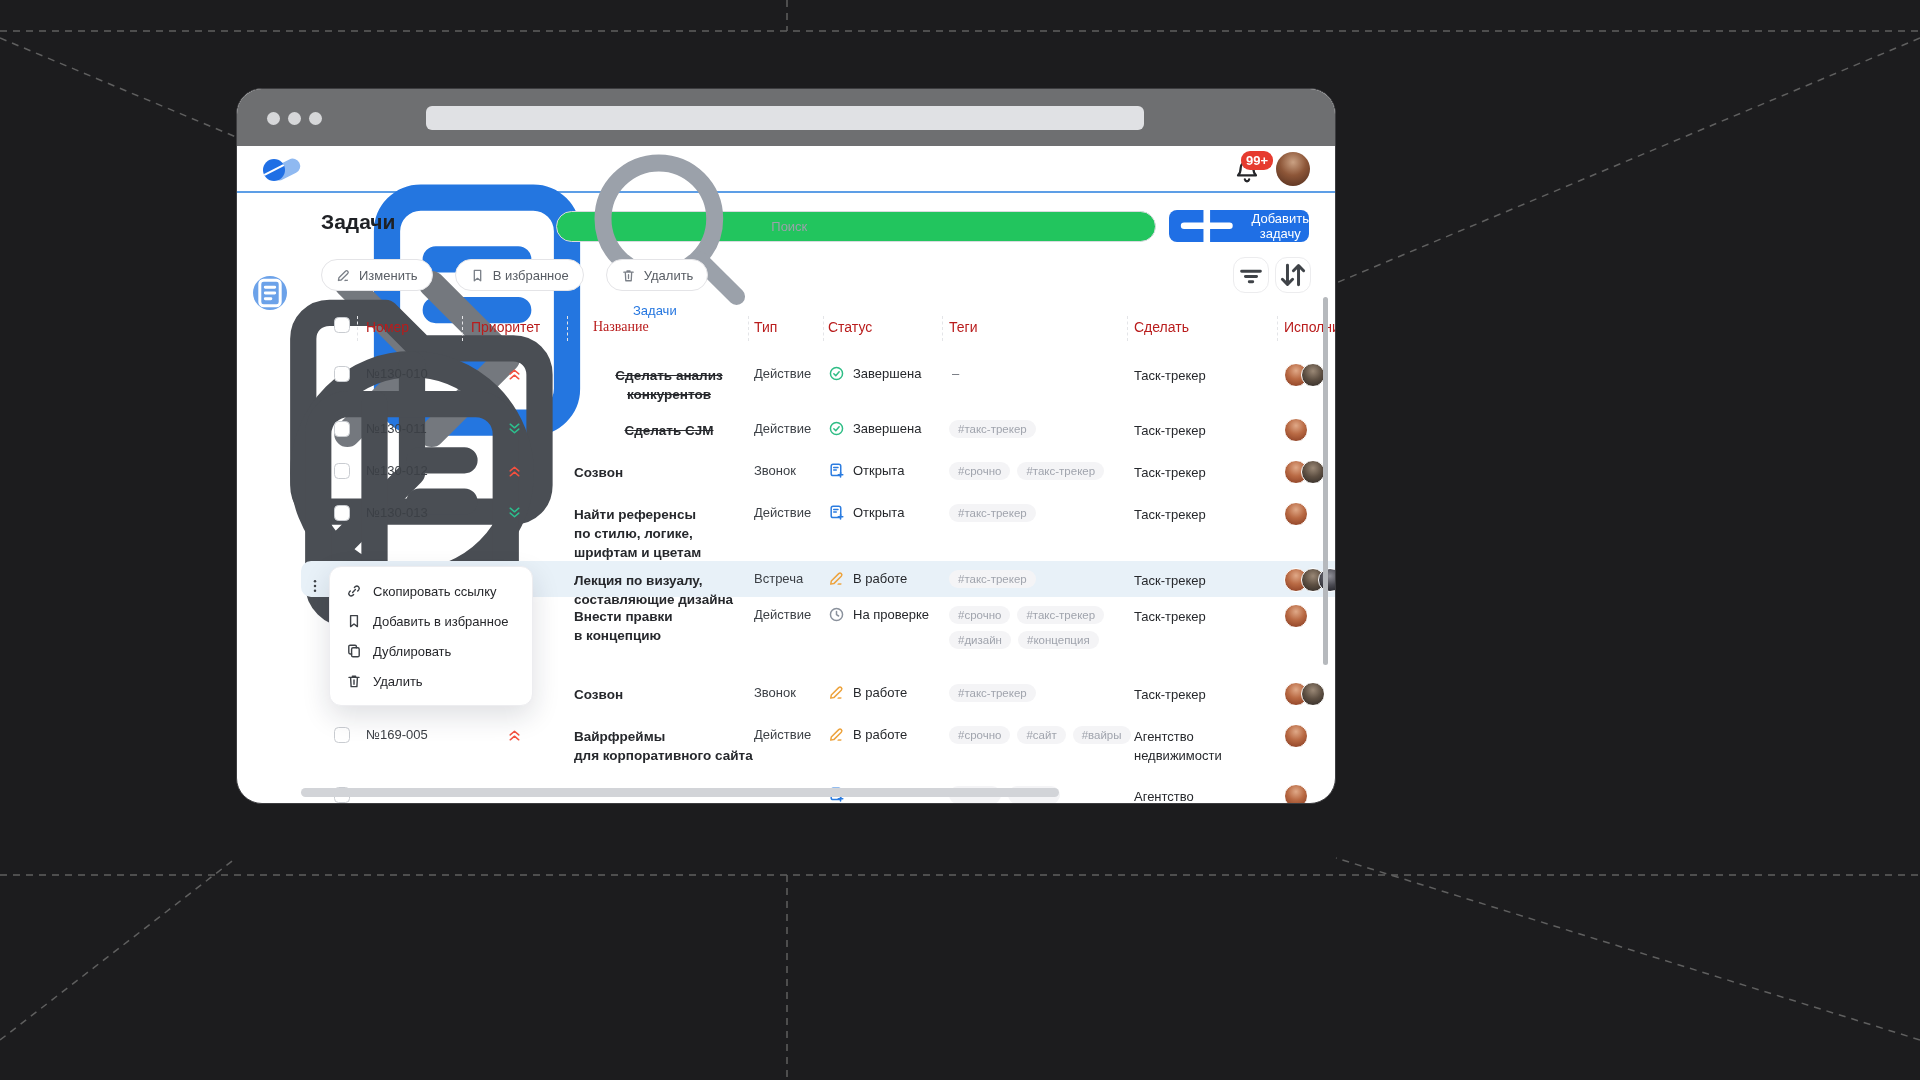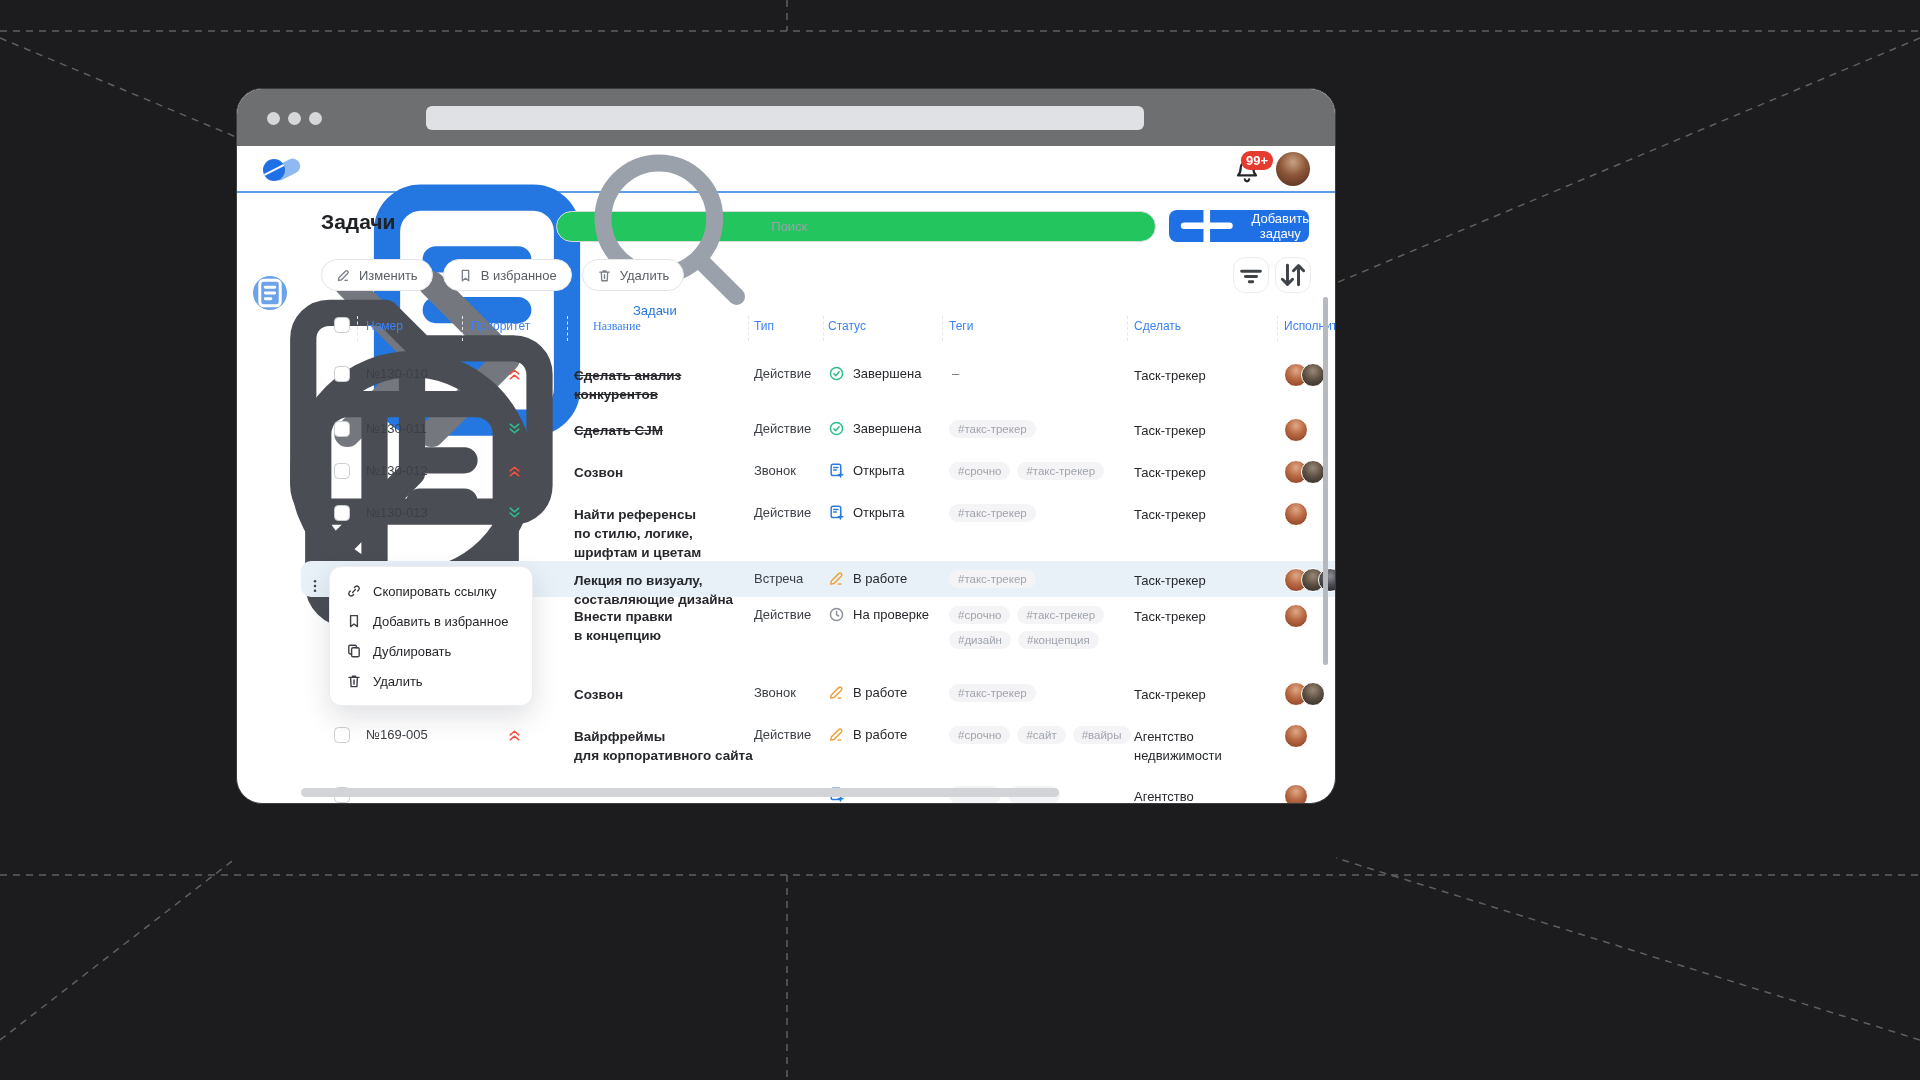--- a/index.html
+++ b/index.html
@@ -45,47 +45,47 @@
   .pagetitle { position:absolute; left:84px; top:121px; font-size:21px; font-weight:700; color:#1f2125; }
   .search { position:absolute; left:319px; top:122px; width:600px; height:31px; border:1px solid #d9dbdf; border-radius:16px;
     display:flex; align-items:center; gap:8px; padding:0 12px; color:#9ba1aa; background:#22c55e; }
   .search svg { width:15px; height:15px; flex:none; }
   .search input { border:none; outline:none; font-size:13px; color:#3c4046; width:100%; font-family:inherit; background:transparent; }
   .search input::placeholder { color:#9ba1aa; }
   .addbtn { position:absolute; left:932px; top:121px; width:140px; height:32px; background:#1f6fe5; border:none; border-radius:8px;
     color:#fff; font-size:13px; font-weight:500; display:flex; align-items:center; justify-content:center; gap:7px; cursor:pointer; font-family:inherit; }
   .addbtn svg { width:13px; height:13px; }
 
-  .toolbar { position:absolute; left:84px; top:170px; display:flex; gap:10px; }
+  .toolbar { position:absolute; left:84px; top:170px; display:flex; gap:22px; }
   .tbtn { height:32px; display:flex; align-items:center; gap:8px; padding:0 14px; border:1px solid #e4e4e7; border-radius:16px;
     background:#fff; color:#585d64; font-size:13px; cursor:pointer; font-family:inherit; }
   .tbtn svg { width:15px; height:15px; color:#7b8088; }
   .iconbtn { position:absolute; top:168px; width:36px; height:36px; border:1px solid #ececee; border-radius:12px; background:#fff;
     display:flex; align-items:center; justify-content:center; color:#3f4348; cursor:pointer; }
   .iconbtn svg { width:16px; height:16px; }
   .filterbtn { left:996px; } .sortbtn { left:1038px; }
 
   
   .thead { position:absolute; left:0; top:222px; width:1100px; height:34px; }
-  .th { position:absolute; top:8px; font-size:12px; color:#3b82f6; white-space:nowrap; }
+  .th { position:absolute; top:8px; font-size:14px; color:#b91c1c; white-space:nowrap; }
   .sep { position:absolute; top:5px; height:25px; border-left:1px dashed #e4e5e8; }
   .hcheck { position:absolute; left:97px; top:6px; }
   .checkbox { width:16px; height:16px; border:1.5px solid #c9ccd1; border-radius:4.5px; background:#fff; }
 
   .rows { position:absolute; left:0; top:267px; width:1100px; }
   .row { position:relative; width:1100px; }
   .hl { position:absolute; left:64px; top:0; width:1036px; height:100%; background:#e8f1f8; border-radius:10px 0 0 10px; }
   .kebab { position:absolute; left:70px; top:14px; width:16px; height:22px; color:#3f4348; cursor:pointer; }
   .cell { position:absolute; top:10px; }
   .c-check { left:97px; }
   .c-num  { left:129px; font-size:13px; color:#3c4046; }
   .c-prio { left:270px; top:11px; width:15px; height:14px; }
   .prio-up { color:#f4503f; } .prio-down { color:#2cc08e; }
   .c-name { left:337px; width:190px; font-size:13.5px; font-weight:700; color:#26282c; line-height:19px; white-space:pre-line; }
-  .name-done { text-decoration:line-through; }
+  .name-done { text-decoration:line-through;text-align:center; }
   .c-type { left:517px; font-size:13px; color:#3c4046; }
   .c-sticon { left:591px; top:9px; width:17px; height:17px; }
   .st-done { color:#2ebd85; } .st-open { color:#2b7ce0; } .st-progress { color:#eda33d; } .st-review { color:#8a919c; }
   .c-stlabel { left:616px; font-size:13px; color:#26282c; white-space:nowrap; }
   .c-tags { left:712px; top:9px; width:185px; display:flex; flex-wrap:wrap; gap:7px; }
   .pill { background:#f4f4f6; color:#a0a4ad; font-size:11.5px; padding:3px 9px; border-radius:9px; white-space:nowrap; min-height:18px; }
   .pill-empty { min-width:52px; }
   .tagdash { left:715px; font-size:13px; color:#6b7077; }
   .c-proj { left:897px; width:135px; font-size:13px; color:#26282c; line-height:19px; white-space:pre-line; }
   .c-av { left:1047px; top:7px; display:flex; }

